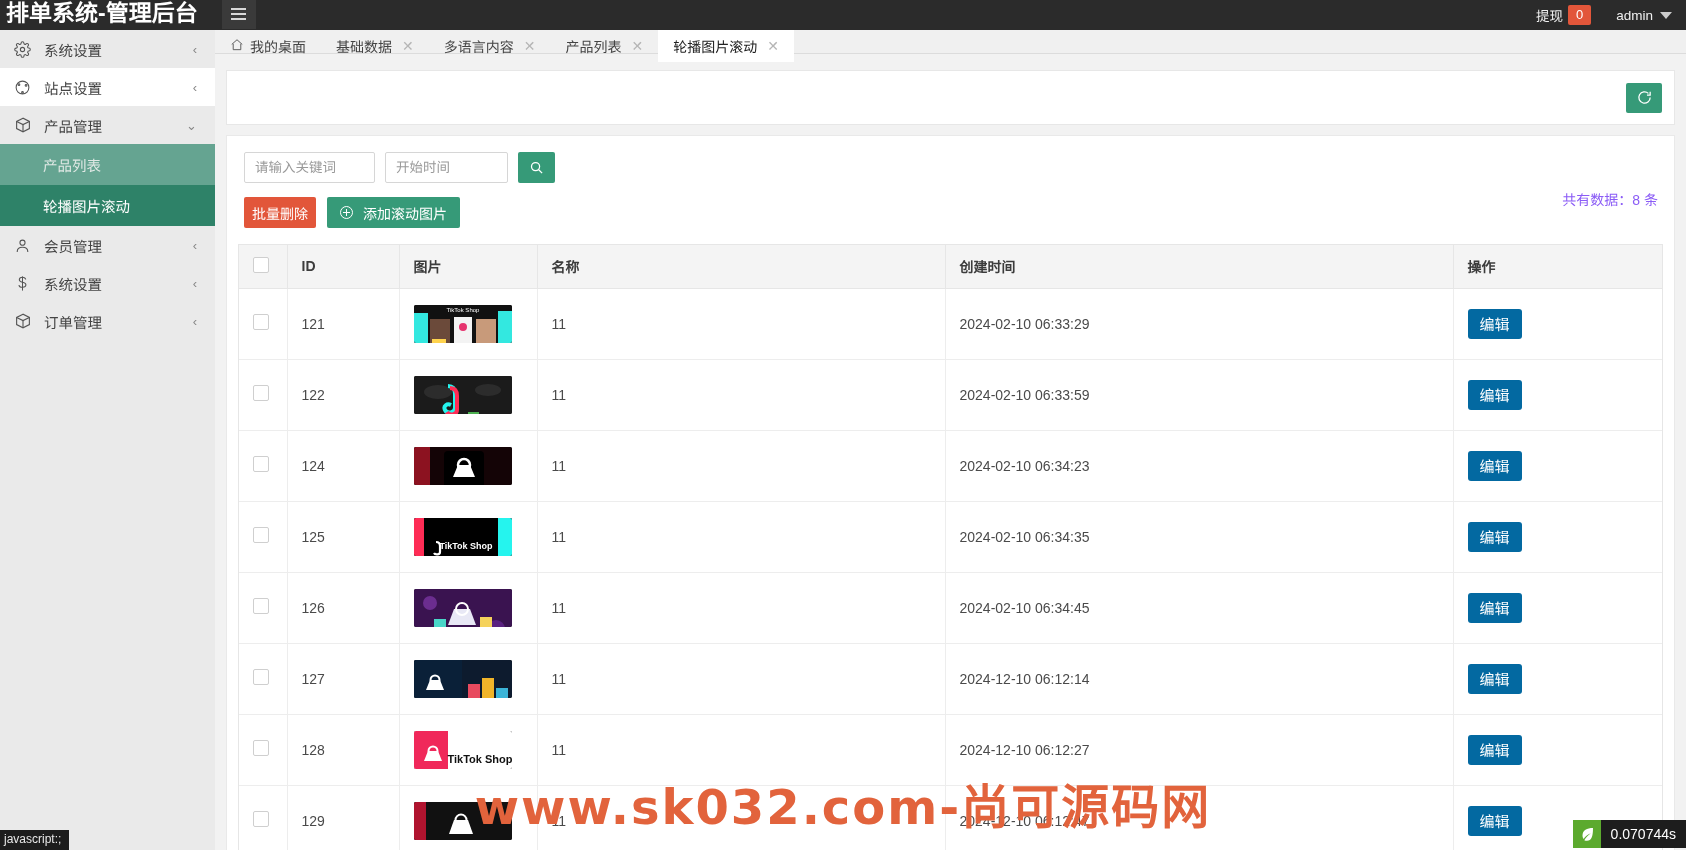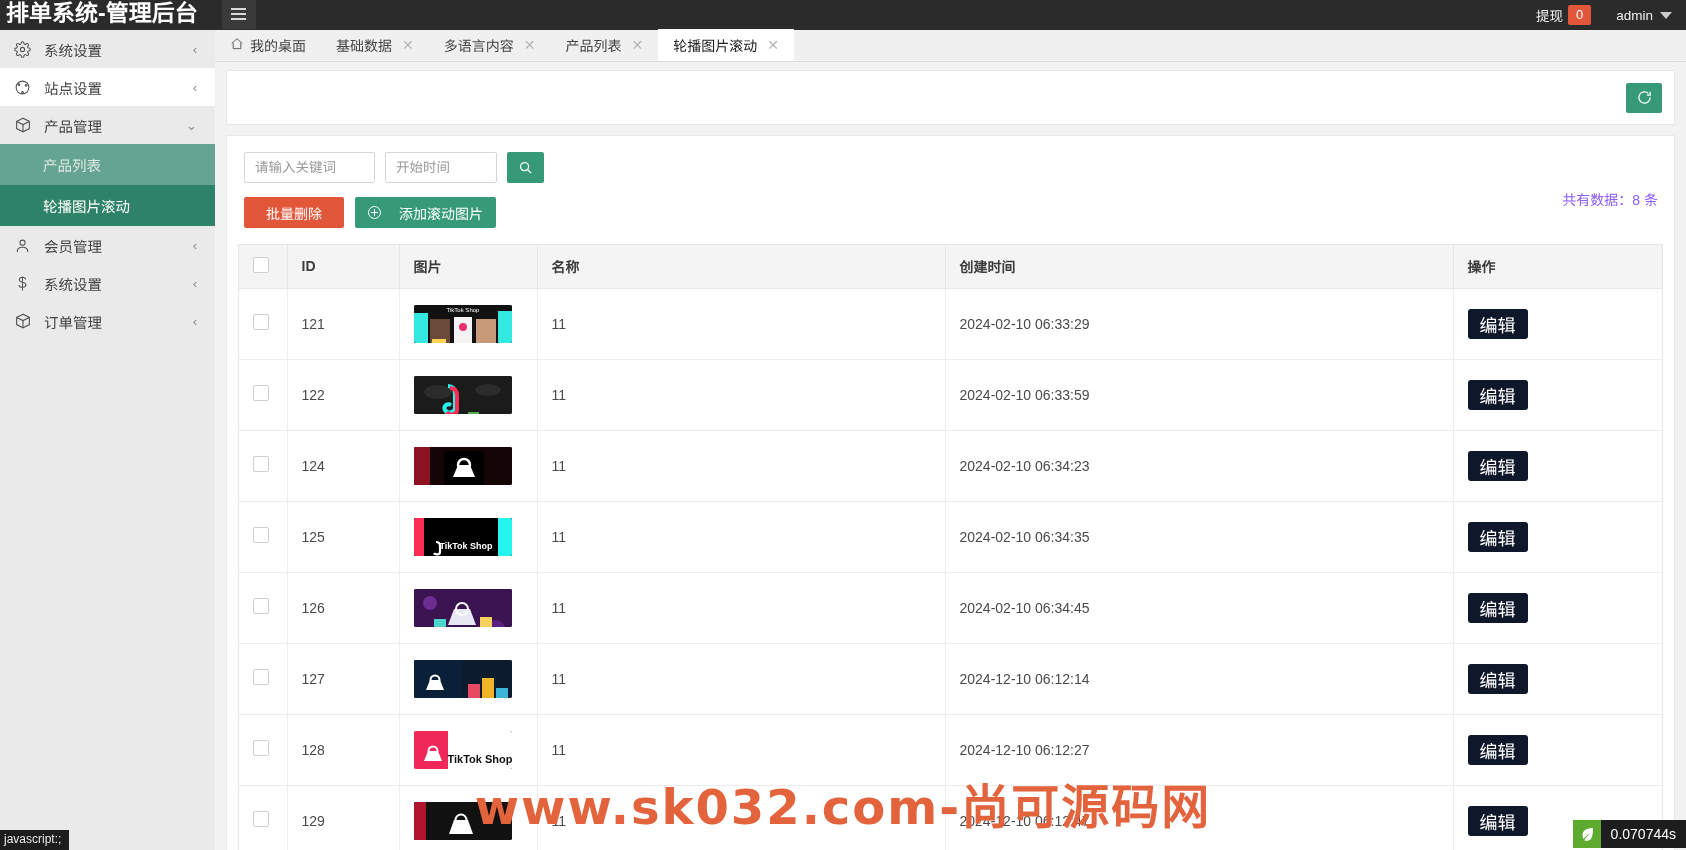--- a/index.html
+++ b/index.html
@@ -67,22 +67,22 @@
   .side-arrow { font-size: 13px; color: #888; }
   .side-sub {
     height: 41px; display: flex; align-items: center;
     padding-left: 43px; cursor: pointer; font-size: 14.5px;
   }
   .side-sub.sel-light { background: #65a491; color: #dfe8e4; }
   .side-sub.sel-dark { background: #2e8268; color: #ffffff; }
 
   
   .tabstrip {
-    position: absolute; top: 30px; left: 215px; right: 0; height: 32px;
-    background: #f0f0f0; display: flex; align-items: flex-end;
+    position: absolute; top: 30px; left: 215px; right: 0; height: 24px;
+    background: #f0f0f0; display: flex; 
     border-bottom: 1px solid #dcdcdc;
   }
   .tab {
     display: flex; align-items: center; gap: 6px;
     height: 32px; padding: 0 15px; font-size: 14px; color: #444;
     cursor: pointer; position: relative; white-space: nowrap;
   }
   .tab.active { background: #ffffff; color: #222; }
   .tab .tab-close { color: #b5b5b5; font-size: 14px; margin-left: 4px; }
   .home-ico { display: inline-block; }
@@ -109,40 +109,40 @@
     height: 740px; position: relative;
   }
   .filter-row { display: flex; align-items: center; padding: 16px 0 0 17px; gap: 10px; }
   .f-input {
     height: 31px; border: 1px solid #d6d6d6; border-radius: 2px;
     padding: 0 10px; font-size: 13.5px; color: #333;
     font-family: "Liberation Sans", sans-serif; outline: none; background: #fff;
   }
   .f-input::placeholder { color: #9a9a9a; }
   .f-kw { width: 131px; }
-  .f-time { width: 112px; }
+  .f-time { width: 123px; }
   .search-btn {
     width: 37px; height: 31px; background: #369a78; border: none;
     color: #fff; cursor: pointer; border-radius: 2px;
     display: flex; align-items: center; justify-content: center;
   }
 
   .action-row {
     display: flex; align-items: center; padding: 14px 0 0 17px;
     gap: 11px; position: relative;
   }
   .btn-del {
     background: #e2563a; color: #fff; border: none; height: 31px;
-    padding: 0 22px; font-size: 14px; cursor: pointer; border-radius: 2px;
+    padding: 0 8px; font-size: 14px; cursor: pointer; border-radius: 2px;
     font-family: "Liberation Sans", sans-serif;
   }
   .btn-add {
     background: #369a78; color: #fff; border: none; height: 31px;
     padding: 0 13px; font-size: 14px; cursor: pointer; border-radius: 2px;
-    display: flex; align-items: center; gap: 18px;
+    display: flex; align-items: center; gap: 10px;
     font-family: "Liberation Sans", sans-serif;
   }
   .plus-circ {
     width: 13px; height: 13px; border: 1px solid #fff; border-radius: 50%;
     display: inline-flex; align-items: center; justify-content: center;
     font-size: 11px; line-height: 1; position: relative;
   }
   .plus-circ::before,
   .plus-circ::after {
     content: ""; position: absolute; background: #fff;
@@ -172,22 +172,22 @@
   .col-id { width: 112px; }
   .col-img { width: 138px; }
   .col-name { width: 408px; }
   .col-time { width: 508px; }
   .col-act { width: auto; }
   .chk {
     width: 16px; height: 16px; border: 1px solid #cfcfcf; background: #fff;
     border-radius: 2px; display: inline-block; cursor: pointer;
   }
   .btn-edit {
-    background: #0f172a; color: #fff; border: none; height: 30px;
-    padding: 0 12px; font-size: 18px; cursor: pointer; border-radius: 3px;
+    background: #0369a1; color: #fff; border: none; height: 30px;
+    padding: 0 12px; font-size: 15px; cursor: pointer; border-radius: 3px;
     font-family: Liberation Serif, serif;
   }
   .thumb {
     width: 98px; height: 38px; border-radius: 2px; overflow: hidden;
     display: block; background: #111;
   }
 
   
   .watermark {
     position: absolute; left: 0; right: 0; top: 768px;

